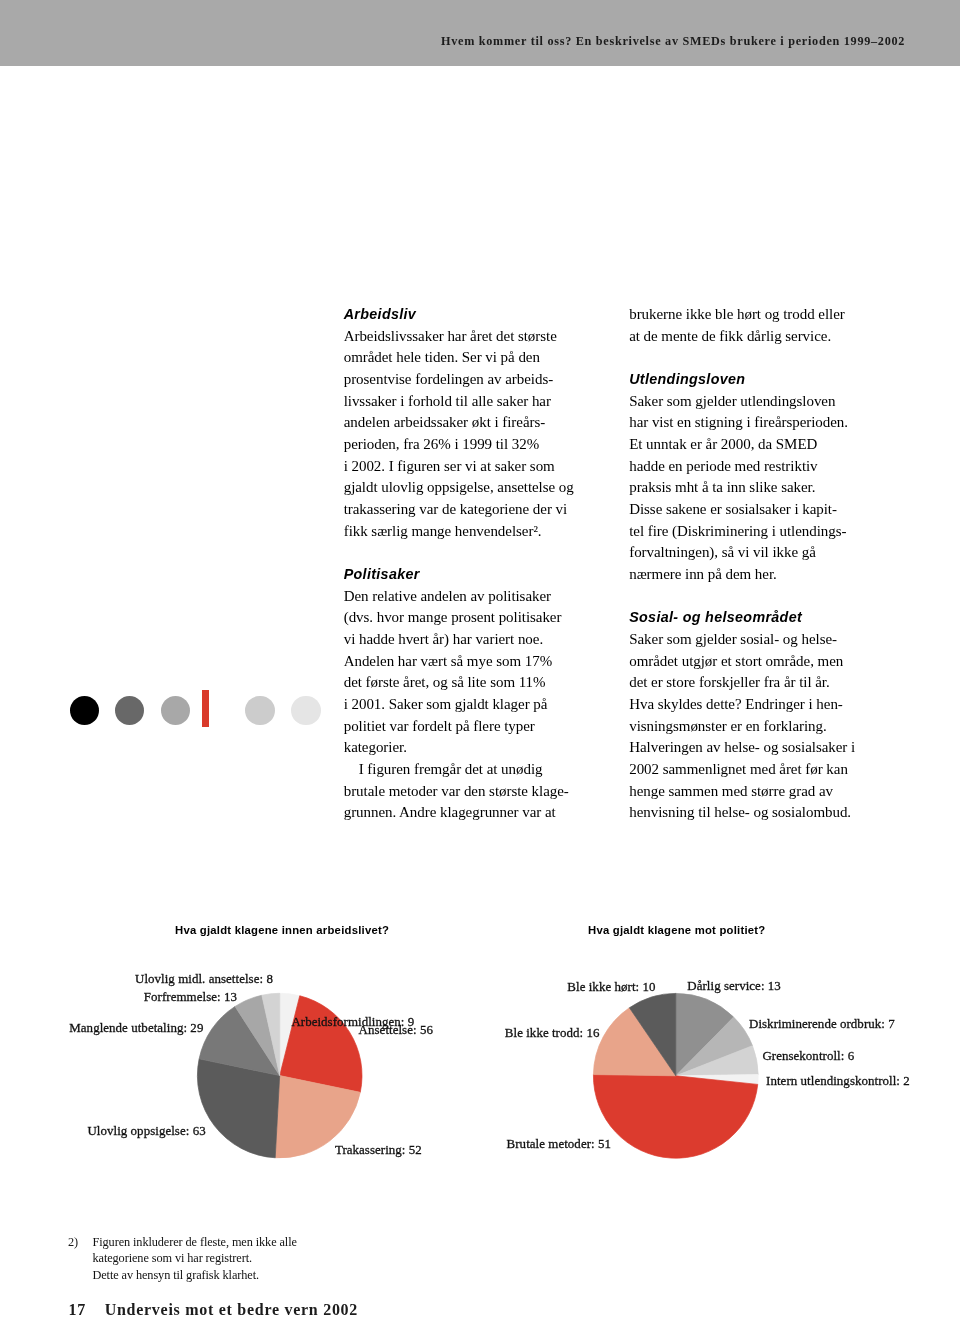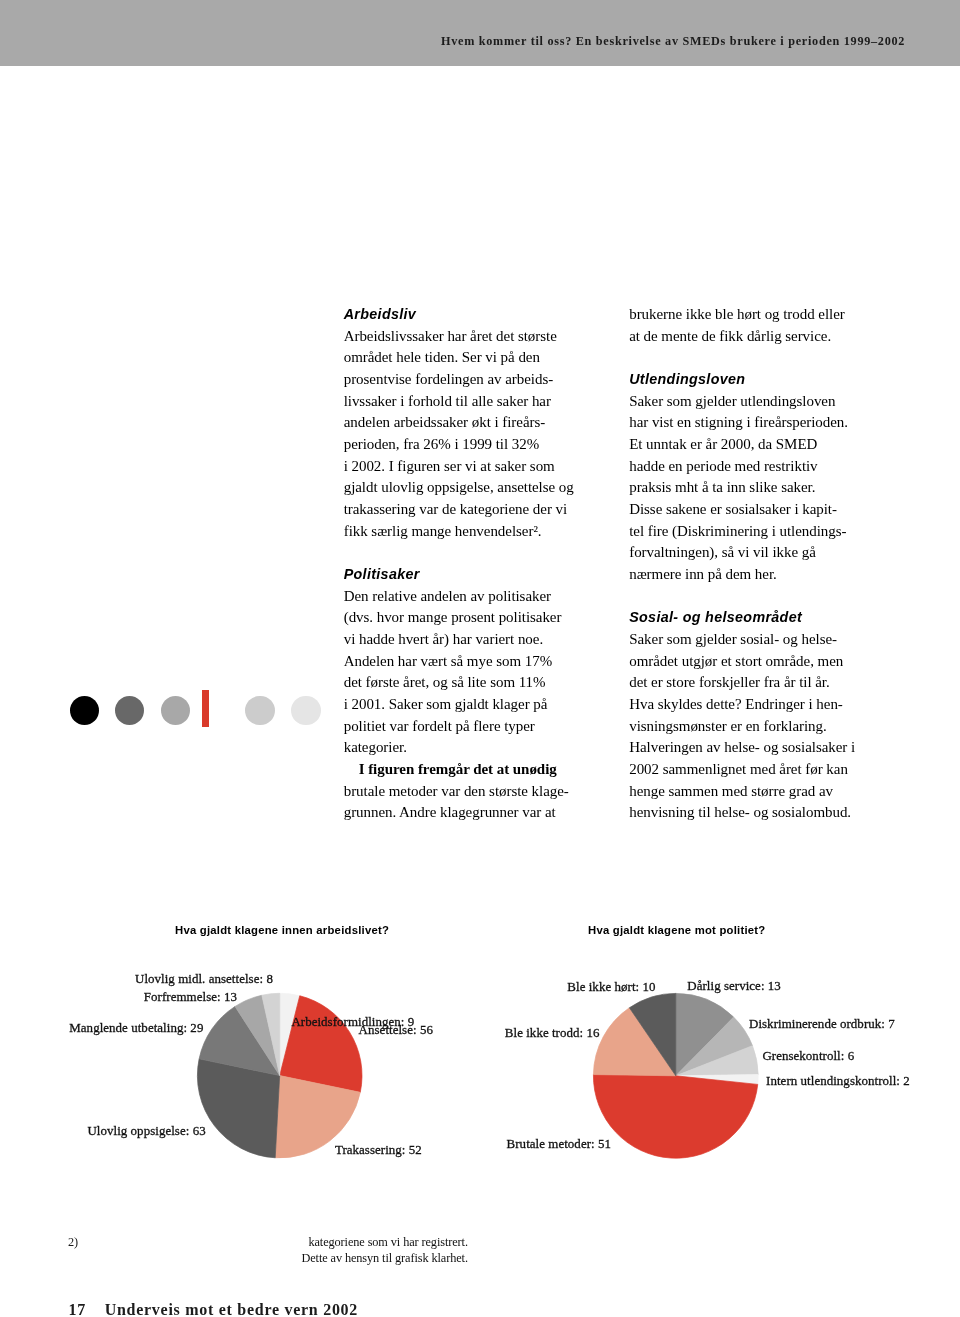--- a/index.html
+++ b/index.html
@@ -1,34 +1,34 @@
 <!DOCTYPE html>
 <html><head>
 <meta charset="utf-8">
 <style>
   html,body{margin:0;padding:0;background:#fff;}
   body{width:960px;height:1317px;position:relative;overflow:hidden;
        font-family:"Liberation Serif",serif;color:#1a1a1a;}
-  .page{position:absolute;left:0;top:0;width:960px;height:1317px;text-align:right;}
+  .page{position:absolute;left:0;top:0;width:960px;height:1317px;}
 
   #header-band{position:absolute;left:0px;top:0;width:960px;height:66px;background:#a9a9a9;}
   #header-title{position:absolute;left:441px;top:34px;white-space:nowrap;
       font-family:"Liberation Serif",serif;font-size:12.2px;font-weight:700;
       letter-spacing:0.72px;color:#1c1c1c;}
 
   .dot{position:absolute;border-radius:50%;}
   #decor-bar{position:absolute;background:#d93a2b;}
 
   .col{position:absolute;top:0;width:280px;}
   .col .hd{position:absolute;left:0;white-space:nowrap;
       font-family:"Liberation Sans",sans-serif;font-style:italic;font-weight:700;
       font-size:14.3px;line-height:21.66px;letter-spacing:0.33px;color:#000;}
   .col .ln{position:absolute;left:0;white-space:nowrap;
       font-size:15px;line-height:21.66px;letter-spacing:-0.05px;color:#000;}
-  .col .ln.indent{padding-left:15px;font-weight:bold;}
+  .col .ln.indent{padding-left:15px;}
 
   .pie{position:absolute;left:0;top:0;width:960px;height:1317px;overflow:visible;}
   .chart-title{position:absolute;font-family:"Liberation Sans",sans-serif;
       font-weight:700;font-size:11.3px;letter-spacing:0.23px;color:#000;white-space:nowrap;}
   .plabel{position:absolute;font-family:"Liberation Serif",serif;font-size:12.95px;
       font-weight:400;letter-spacing:0.05px;color:#111;white-space:nowrap;-webkit-text-stroke:0.29px #141414;}
 
   #footnote{position:absolute;left:67.9px;top:1234px;width:400px;}
   #footnote .fn-marker{position:absolute;left:0;top:0;font-size:12.3px;line-height:16.3px;}
   #footnote .fn-body{margin-left:24.6px;font-size:12.3px;line-height:16.3px;color:#111;letter-spacing:-0.1px;}
@@ -126,20 +126,21 @@
   <div class="plabel" style="left:687.3px;top:977.7px;">Dårlig service: 13</div>
   <div class="plabel" style="left:749.0px;top:1016.3px;">Diskriminerende ordbruk: 7</div>
   <div class="plabel" style="left:762.4px;top:1047.5px;">Grensekontroll: 6</div>
   <div class="plabel" style="left:766.1px;top:1073.3px;">Intern utlendingskontroll: 2</div>
   <div class="plabel" style="right:349.0px;top:1136.3px;">Brutale metoder: 51</div>
   <div class="plabel" style="right:360.5px;top:1019.3px;margin-top:6px;">Ble ikke trodd: 16</div>
   <div class="plabel" style="right:304.5px;top:978.5px;">Ble ikke hørt: 10</div>
   <div id="footnote">
     <span class="fn-marker">2)</span>
     <div class="fn-body">
+      <div>Figuren inkluderer de fleste, men ikke alle</div>
       <div>kategoriene som vi har registrert.</div>
       <div>Dette av hensyn til grafisk klarhet.</div>
     </div>
   </div>
   <div id="footer">
     <span class="pg">17</span>
     <span>Underveis mot et bedre vern 2002</span>
   </div>
 </div>
 

